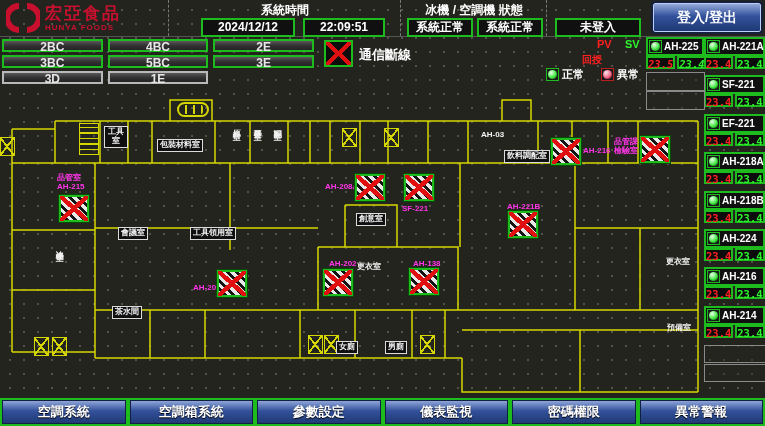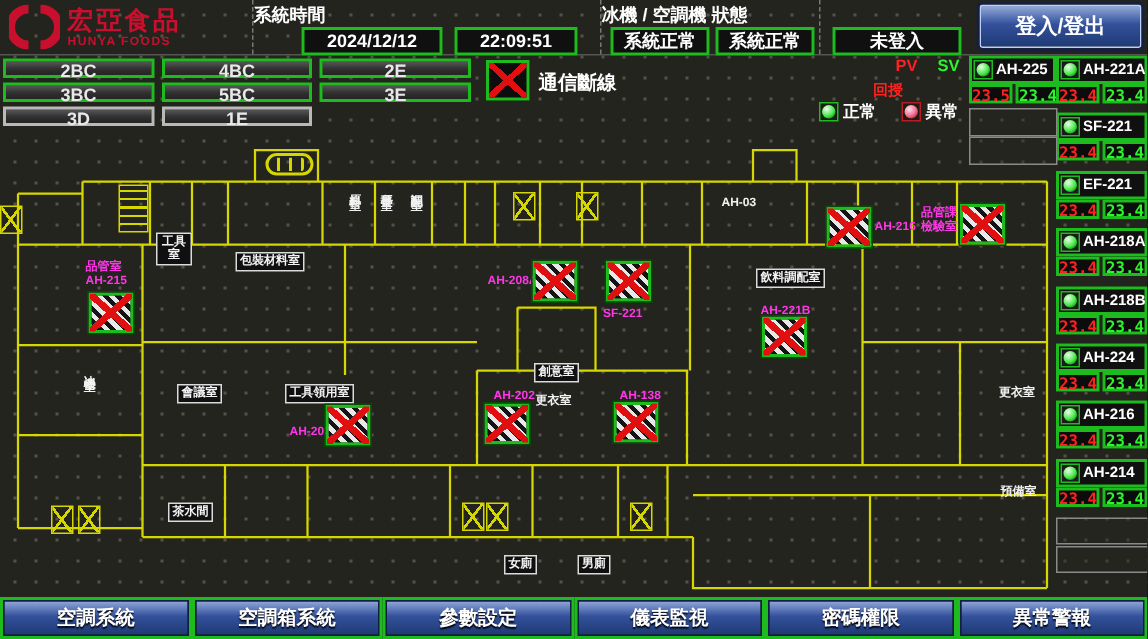--- a/index.html
+++ b/index.html
@@ -11,21 +11,21 @@
       #24241e;
     color:#eee;
   }
   
   .header{position:absolute;left:0;top:0;width:765px;height:36px;border-bottom:1px solid #555;}
   .logo{position:absolute;left:6px;top:2px;width:158px;height:32px;display:flex;align-items:center;gap:5px;}
   .brand{display:flex;flex-direction:column;line-height:1;}
   .brand-zh{color:#c8102e;font-weight:bold;font-size:17px;letter-spacing:2px;}
   .brand-en{color:#c8102e;font-weight:bold;font-size:8px;letter-spacing:1px;margin-top:2px;}
   .hgroup{position:absolute;top:0;height:36px;border-left:1px dashed #777;}
-  .hlabel{position:absolute;top:2px;left:0;right:0;text-align:left;font-size:12px;font-weight:bold;color:#fff;white-space:nowrap;}
+  .hlabel{position:absolute;top:2px;left:0;right:0;text-align:center;font-size:12px;font-weight:bold;color:#fff;white-space:nowrap;}
   .gfield{
     position:absolute;top:18px;height:15px;background:#101010;border:2px solid #1dbb1d;
     color:#fff;font-weight:bold;font-size:12px;text-align:center;line-height:15px;white-space:nowrap;
   }
   .login-btn{
     position:absolute;left:653px;top:3px;width:108px;height:29px;
     background:linear-gradient(#93a9da,#33519b 45%,#1f3a75);
     border:1px solid #bcd0f5;outline:2px solid #16203c;
     color:#fff;font-weight:bold;font-size:14px;cursor:pointer;border-radius:2px;
     font-family:inherit;
@@ -65,21 +65,21 @@
     text-align:center;line-height:13px;
   }
   .vcell.pv{color:#ff2020;}
   .vcell.sv{color:#2cf52c;}
   .empty-box{position:absolute;border:1px solid #8a8a8a;background:rgba(40,40,36,.4);}
   
   .plan-svg{position:absolute;left:0;top:0;pointer-events:none;}
   .room-label{
     position:absolute;color:#f2f2f2;font-size:8px;line-height:1.1;font-weight:bold;white-space:nowrap;z-index:3;
   }
-  .room-label.boxed{background:#101010;border:1px solid #dcdcdc;padding:1px 2px;margin-top:29px;}
+  .room-label.boxed{background:#101010;border:1px solid #dcdcdc;padding:1px 2px;}
   .room-label.vertical{writing-mode:vertical-rl;letter-spacing:1px;white-space:normal;}
   .room-label.narrow{white-space:normal;width:18px;text-align:center;}
   .ahu-label{position:absolute;color:#ff35e8;font-size:8px;font-weight:bold;line-height:1.15;z-index:4;white-space:nowrap;}
   .ahu-label span{display:block;}
   .ahu-icon{
     position:absolute;width:26px;height:23px;z-index:4;cursor:pointer;
     border:2px solid #1dbb1d;outline:1px solid #064a06;
     background:repeating-linear-gradient(45deg,#e8e8e8 0 3px,#141414 3px 6px);
   }
   .ahu-icon .xmark{inset:-1px;}
@@ -218,21 +218,21 @@
   <div class="stairs"></div>
   <div class="door-sym"></div>
 
   <div id="dyn">
       <div class="unit-name" style="left: 646px; top: 37px; width: 53px;">
         <span class="led-box">
           <span class="led green"></span>
         </span>
         <span class="nm">AH-225</span>
       </div>
-      <div class="unit-vals" style="left: 646px; top: 56px; width: 57px;">
+      <div class="unit-vals" style="left: 646px; top: 56px; width: 57px; font-style: italic;">
         <div class="vcell pv">23.5</div>
         <div class="vcell sv">23.4</div>
       </div>
       <div class="unit-name" style="left: 704px; top: 37px; width: 56px;">
         <span class="led-box">
           <span class="led green"></span>
         </span>
         <span class="nm">AH-221A</span>
       </div>
       <div class="unit-vals" style="left: 704px; top: 56px; width: 60px;">

